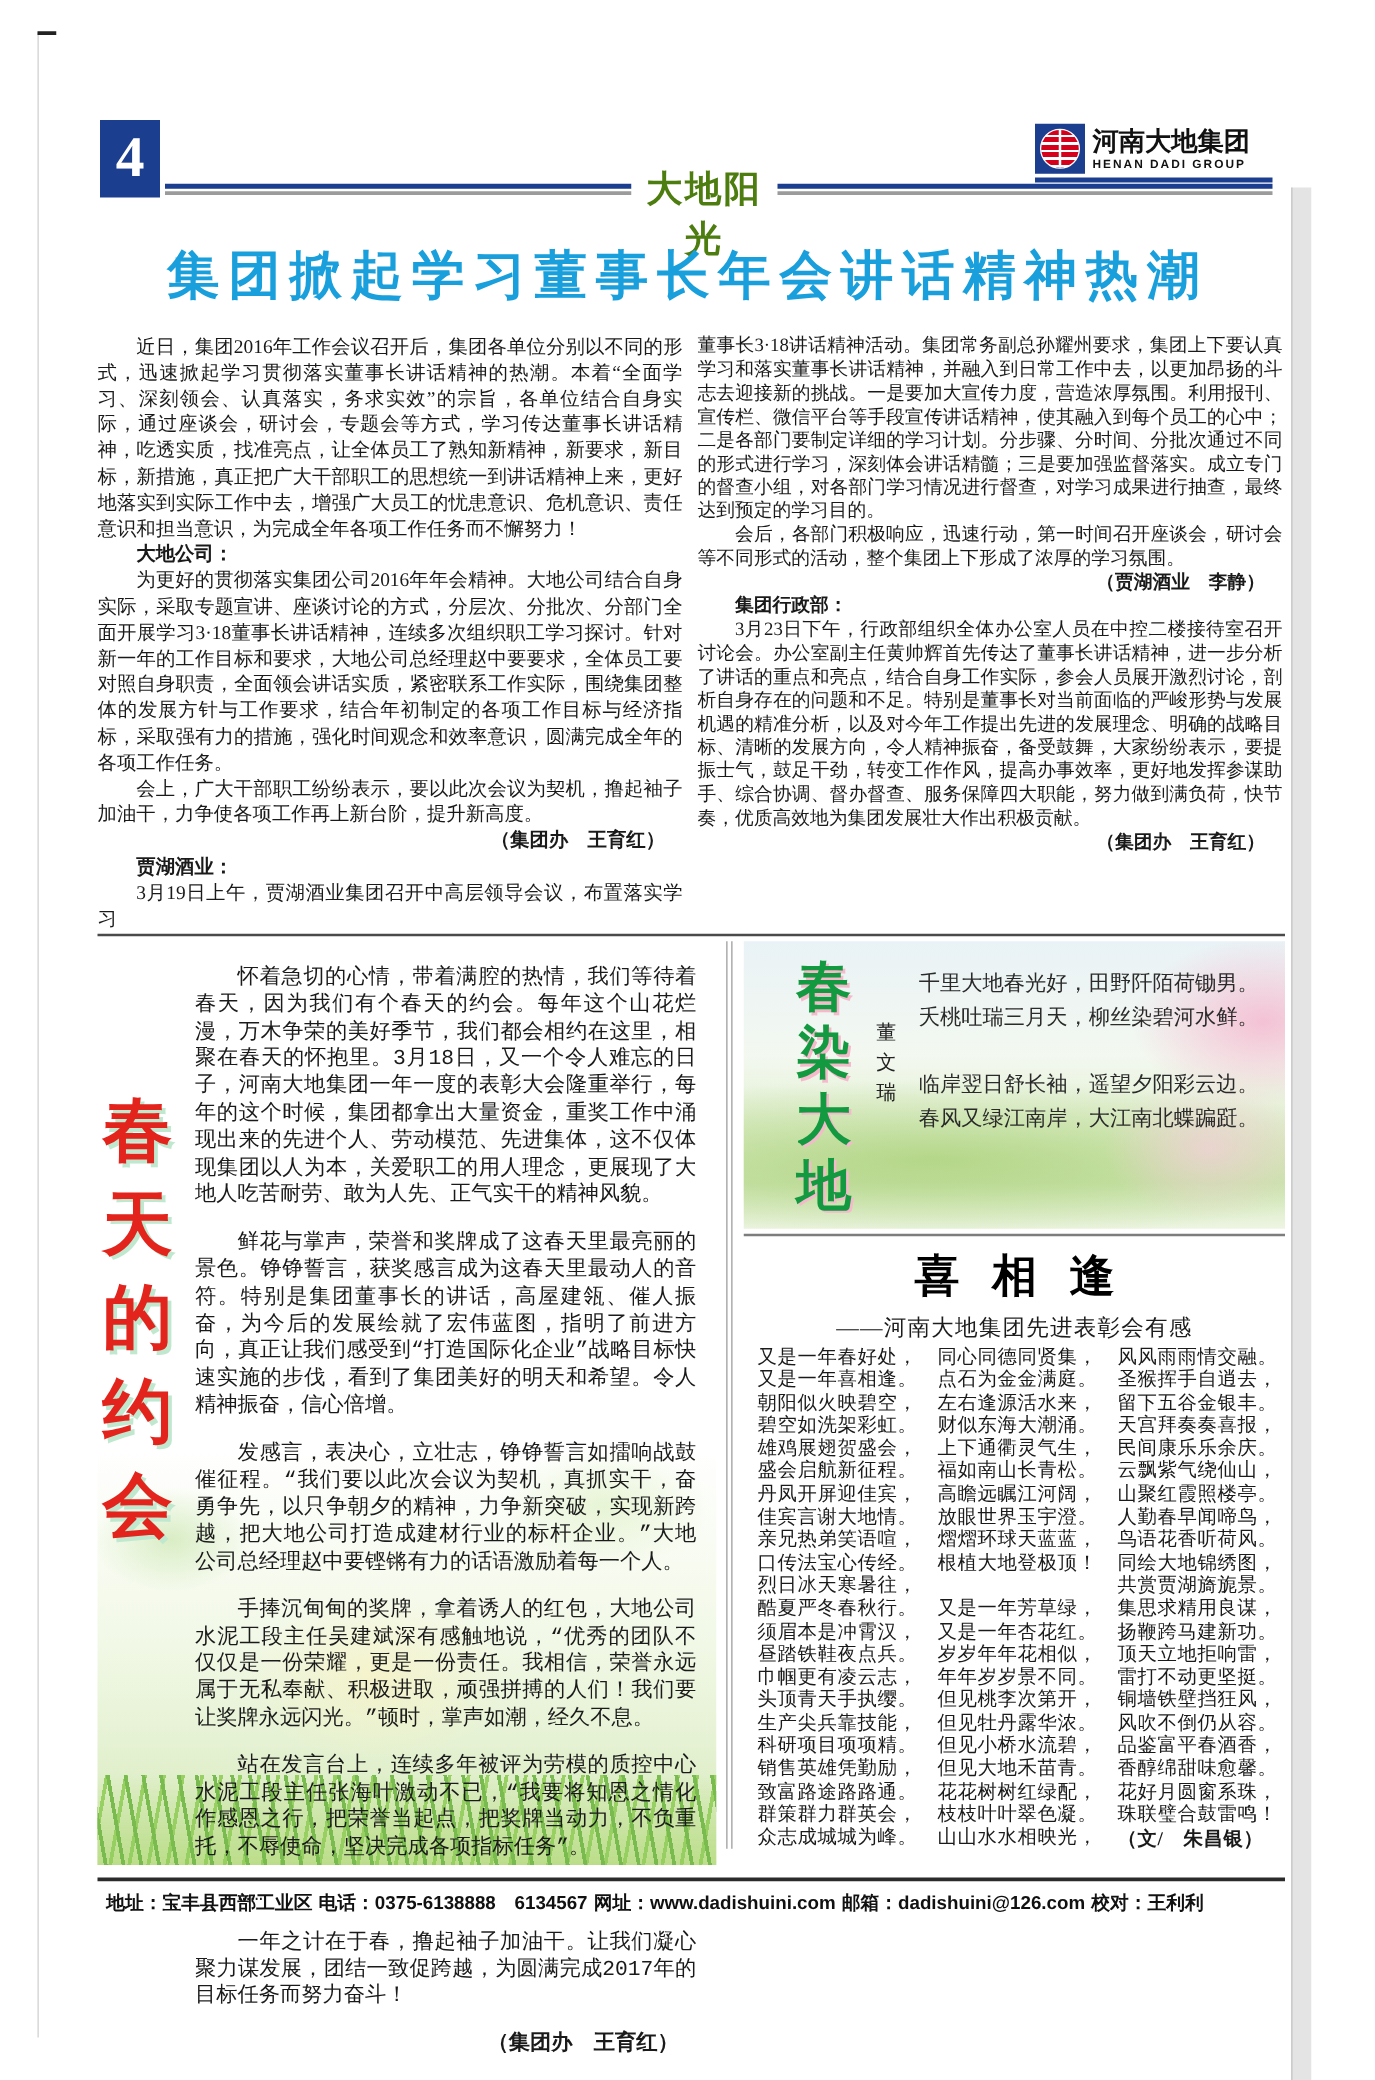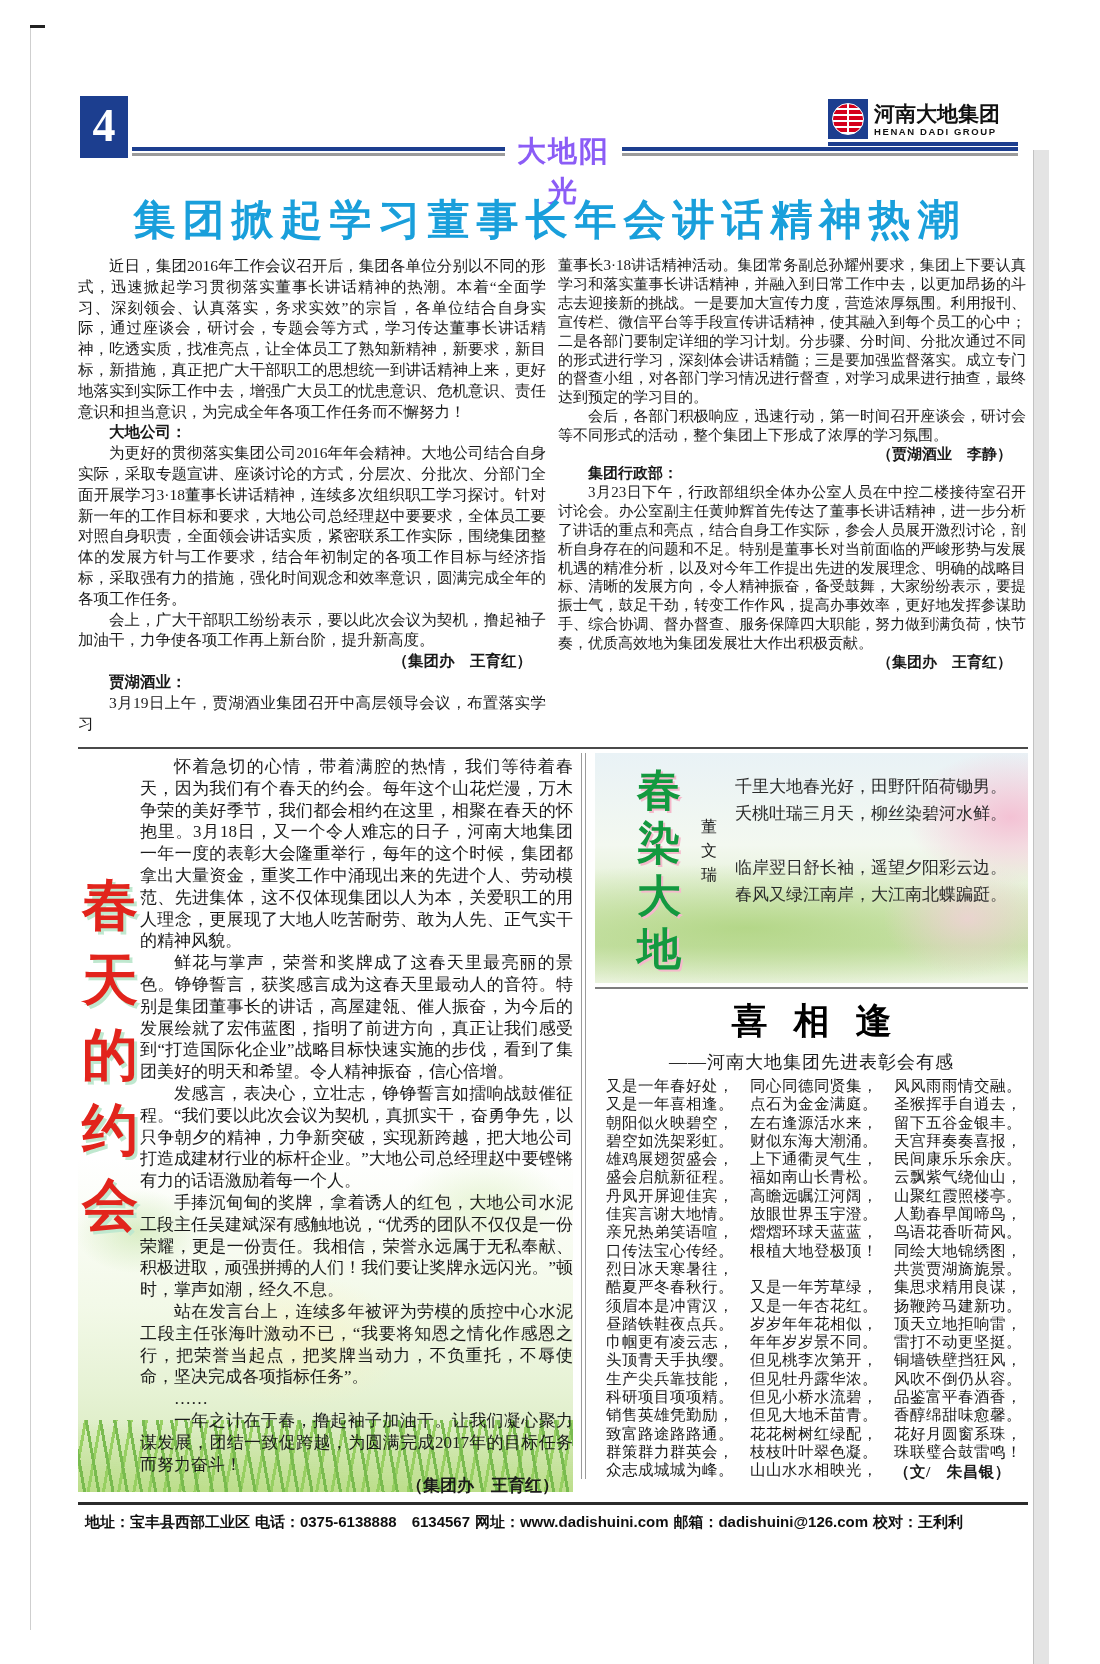--- a/index.html
+++ b/index.html
@@ -11,39 +11,39 @@
   .edge-right{position:absolute;left:1033px;top:150px;width:15px;height:1514px;background:#e4e4e4;border-left:1px solid #c2c2c2;}
 
   
   .pagenum{position:absolute;left:80px;top:96px;width:48px;height:62px;background:#1c3e8f;
            color:#fff;font-size:46px;font-weight:bold;text-align:center;line-height:60px;}
   .rule{position:absolute;top:147px;height:9px;}
   .rule .b{height:4px;background:#1c3e8f;}
   .rule .g{height:3px;background:#9b9b9b;margin-top:2px;}
   .rule-left{left:132px;width:373px;}
   .rule-right{left:622px;width:396px;}
-  .masthead{position:absolute;left:505px;top:132px;width:117px;text-align:center;color:#8b5cf6;
+  .masthead{position:absolute;left:505px;top:132px;width:117px;text-align:center;color:#4d7c0f;
             font-family:"Liberation Sans","DejaVu Sans",sans-serif;font-weight:bold;font-size:29px;letter-spacing:2px;}
   .logo{position:absolute;left:828px;top:99px;width:190px;}
   .logo-row{display:flex;align-items:center;}
   .globe{width:40px;height:40px;background:#1c3e8f;display:flex;align-items:center;justify-content:center;}
   .globe i{display:block;width:30px;height:30px;border-radius:50%;
            background:
              linear-gradient(#fff,#fff) 50% 0/2px 100% no-repeat,
              repeating-linear-gradient(180deg,#d5001c 0 4px,#fff 4px 6px);
            border:1px solid #fff;}
   .logo-cn{font-family:"Liberation Sans","DejaVu Sans",sans-serif;font-weight:bold;font-size:21px;color:#111;line-height:24px;}
   .logo-en{font-family:"Liberation Sans","DejaVu Sans",sans-serif;font-weight:bold;font-size:9.5px;color:#111;letter-spacing:1.6px;}
   .logo-bar{height:4px;background:#1c3e8f;margin-top:3px;}
 
   .headline{position:absolute;left:60px;top:192px;width:980px;text-align:center;color:#199fdb;
             font-family:"Liberation Sans","DejaVu Sans",sans-serif;font-weight:bold;font-size:42px;letter-spacing:7px;}
 
   
-  .col{position:absolute;top:256px;height:492px;overflow:hidden;text-align:justify;}
+  .col{position:absolute;top:268px;height:492px;overflow:hidden;text-align:justify;}
   .col-l{left:78px;width:468px;font-size:15.5px;line-height:20.8px;}
   .col-r{left:558px;width:468px;font-size:15px;line-height:18.9px;}
   .col p{margin:0;}
   .ind{text-indent:2em;}
   .noind{text-indent:0;}
   .sec{text-indent:2em;font-weight:bold;font-family:"Liberation Sans","DejaVu Sans",sans-serif;}
   .byline{text-align:right;font-weight:bold;padding-right:14px;text-indent:0;}
 
   .hr-main{position:absolute;left:78px;top:747px;width:950px;height:2px;background:#4a4a4a;}
 
@@ -58,21 +58,21 @@
          background:
            repeating-linear-gradient(80deg,transparent 0 5px,#69b33c 5px 8px,transparent 8px 14px),
            repeating-linear-gradient(100deg,transparent 0 6px,#8ccb52 6px 9px,transparent 9px 15px),
            linear-gradient(180deg,transparent,#b8dc83);}
   .vtitle{position:absolute;display:flex;flex-direction:column;align-items:center;}
   .spring-title{left:82px;top:868px;}
   .spring-title .it{font-size:56px;font-weight:bold;color:#e2241c;line-height:75px;
                     text-shadow:3px 3px 0 #bfe8cf;}
   .spring-text{position:absolute;left:140px;top:756px;width:433px;font-size:17px;line-height:21.8px;
                text-align:justify;}
-  .spring-text p{margin:0;}
+  .spring-text p{margin:16px;font-family:Liberation Mono, monospace;}
 
   
   .vdiv{position:absolute;left:581px;top:753px;height:726px;width:3px;
         border-left:1px solid #9a9a9a;border-right:1px solid #9a9a9a;}
 
   
   .poembox{position:absolute;left:595px;top:753px;width:433px;height:230px;
            background:
              radial-gradient(150px 95px at 96% 28%,rgba(244,188,209,.9),transparent 70%),
              radial-gradient(120px 80px at 86% 72%,rgba(246,205,221,.7),transparent 70%),

